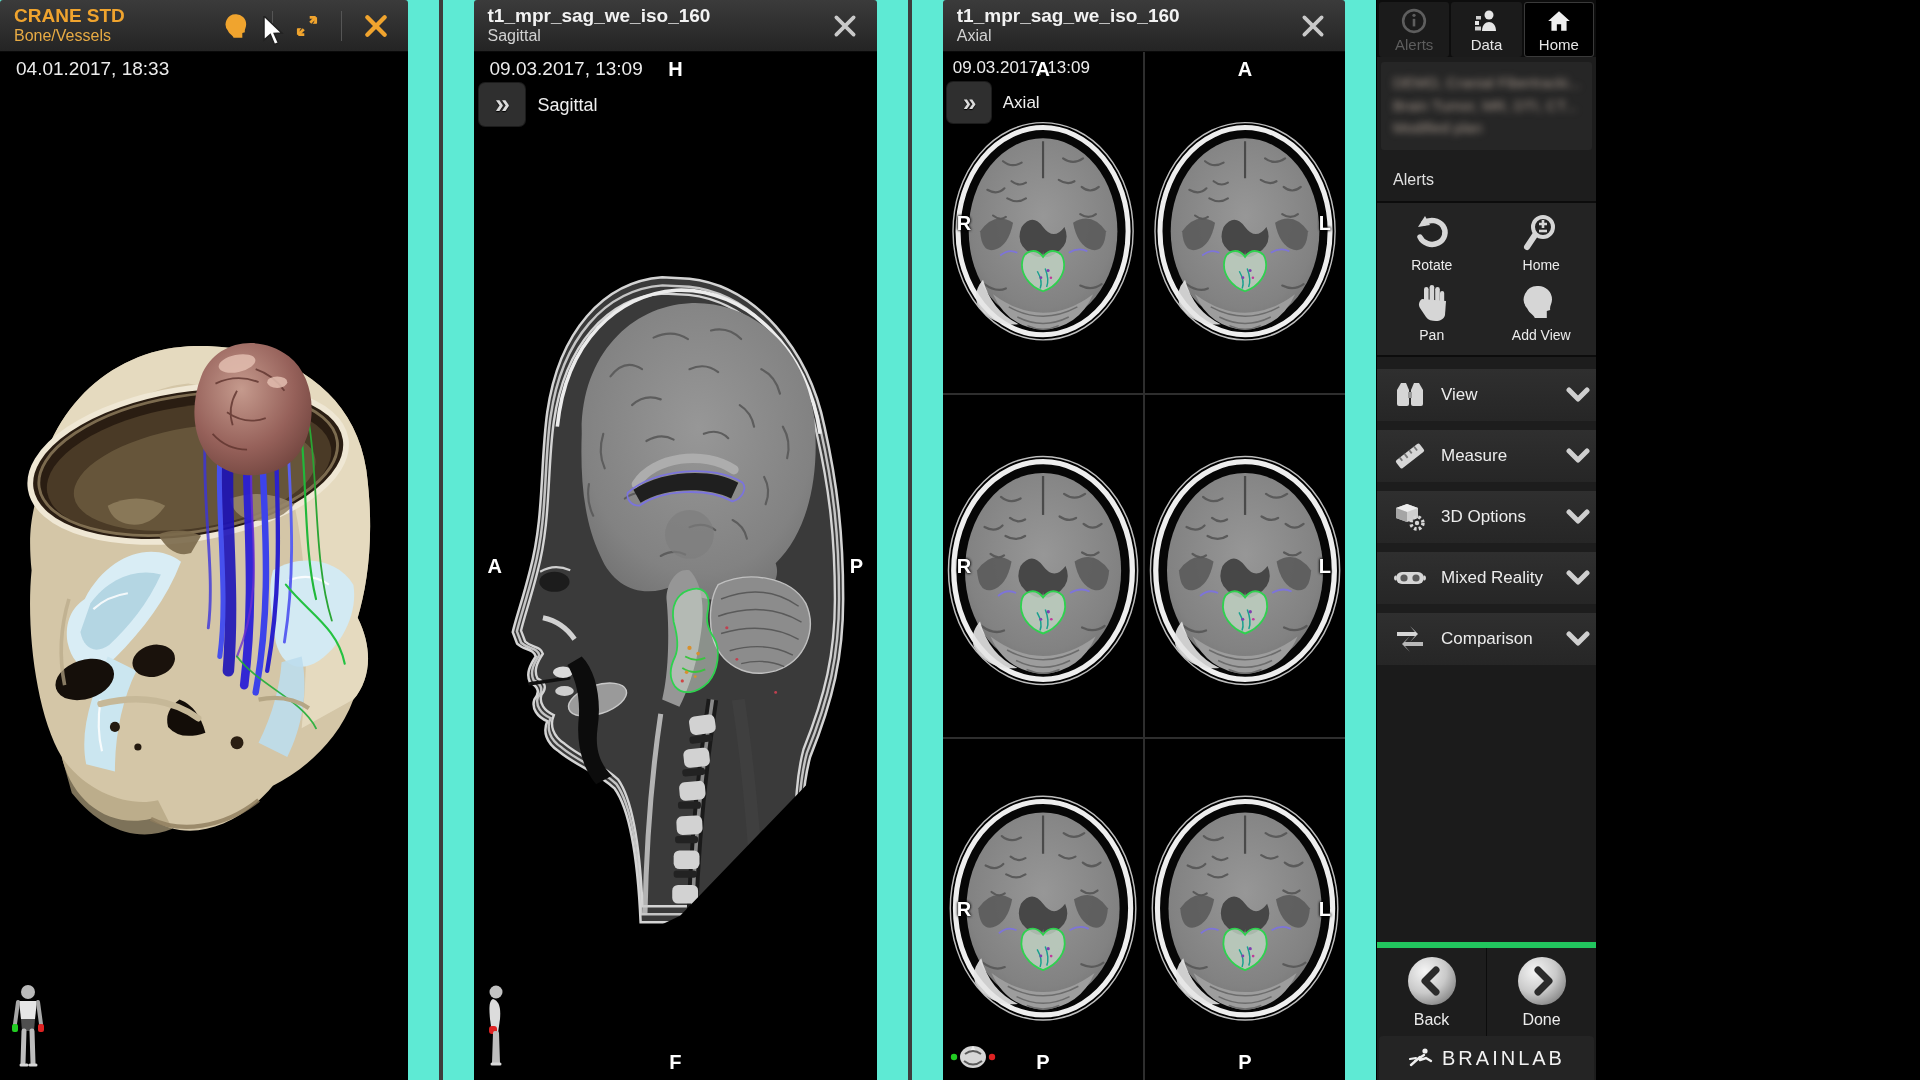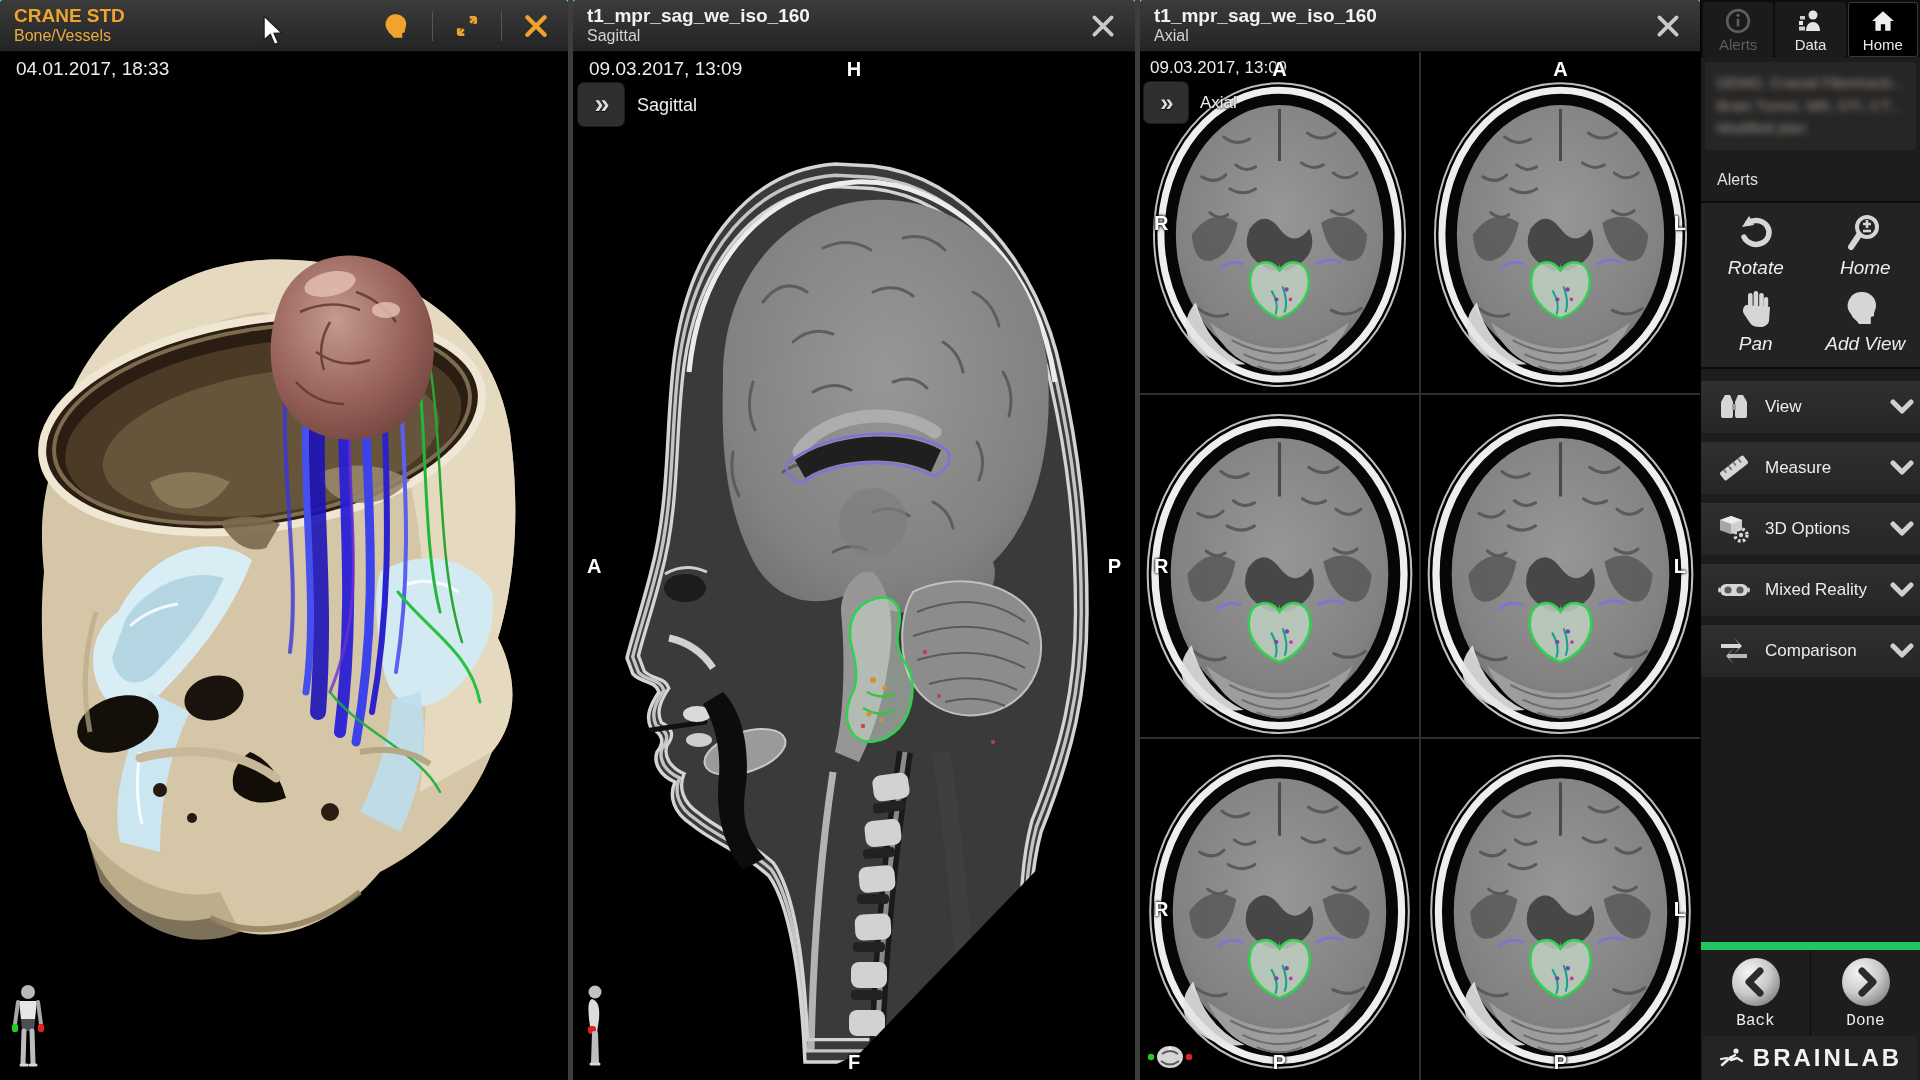--- a/index.html
+++ b/index.html
@@ -1,18 +1,18 @@
 <!DOCTYPE html>
 <html><head>
 <meta charset="utf-8">
 <style>
   * { margin:0; padding:0; box-sizing:border-box; }
   html,body { width:1920px; height:1080px; overflow:hidden; background:#000; }
   body { font-family:"Liberation Sans", sans-serif; color:#e8e8e8; }
-  .app { display:flex; width:1920px; height:1080px; background:#5eead4; }
+  .app { display:flex; width:1596px; height:1080px; background:#5eead4;gap:31px; }
 
   
   .panel { display:flex; flex-direction:column; height:1080px; }
   .panel-left   { width:568px; }
   .panel-middle { width:562px; }
   .panel-right  { width:560px; }
   .vsep { width:5px; background:#3d3d3d; }
 
   .panel-header { height:52px; flex:0 0 52px; background:linear-gradient(#3b3b3b,#242424);
     border-bottom:1px solid #090909; display:flex; align-items:center; padding:0 12px 0 14px;
@@ -63,34 +63,34 @@
   .side-tab .tab-label { font-size:15px; color:#e6e6e6; }
   .side-tab.disabled { cursor:default; }
   .side-tab.disabled .tab-label { color:#5e5e5e; }
   .side-tab.active { background:#000; box-shadow:inset 0 0 0 1px #3a3a3a; }
   .patient-box { margin:5px 4px; background:#262626; border-radius:3px; padding:10px 12px; min-height:86px; }
   .patient-line { font-size:15px; color:#a3958a; line-height:1.5; filter:blur(3.5px); white-space:nowrap; overflow:hidden; }
   .section-label { padding:16px 16px 12px 16px; font-size:16px; color:#e0e0e0; }
   .hdiv { height:2px; background:#0c0c0c; }
   .tools { background:#232323; display:grid; grid-template-columns:1fr 1fr; padding:10px 0 12px 0; row-gap:10px; }
   .tool { display:flex; flex-direction:column; align-items:center; gap:4px; cursor:pointer; }
-  .tool .tool-label { font-size:19px; color:#ececec;font-style:italic; }
+  .tool .tool-label { font-size:14px; color:#ececec; }
   .menus { margin-top:12px; display:flex; flex-direction:column; gap:9px; }
   .menu-row { height:52px; background:linear-gradient(#2f2f2f,#262626); display:flex; align-items:center;
     padding:0 6px 0 16px; cursor:pointer; }
   .menu-row .menu-label { font-size:17px; color:#ececec; margin-left:14px; }
   .menu-row .chev { margin-left:auto; }
   .side-fill { flex:1; background:#1b1b1b; }
-  .nav-bar { height:94px; border-top:8px solid #22c55e; display:flex;font-family:Liberation Mono, monospace; }
+  .nav-bar { height:94px; border-top:6px solid #22c55e; display:flex; }
   .nav-cell { flex:1; display:flex; flex-direction:column; align-items:center; justify-content:center; gap:4px; cursor:pointer; }
   .nav-cell + .nav-cell { border-left:1px solid #0c0c0c; }
   .nav-label { font-size:16px; color:#ececec; }
   .brand-bar { height:44px; background:#242424; border-radius:4px 4px 0 0; margin:0 2px;
     display:flex; align-items:center; justify-content:center; gap:8px; }
-  .brand-text { font-size:24px; font-weight:bold; letter-spacing:3px; color:#f2f2f2; }
+  .brand-text { font-size:20px; font-weight:normal; letter-spacing:3px; color:#f2f2f2; }
 
   .cursor-icon { position:absolute; left:262px; top:16px; z-index:50; }
 </style>
 </head>
 <body>
 
 <svg width="0" height="0" style="position:absolute" aria-hidden="true">
   <defs>
     <radialGradient id="gBrain" cx="50%" cy="42%" r="70%">
       <stop offset="0%" stop-color="#979797"></stop>

